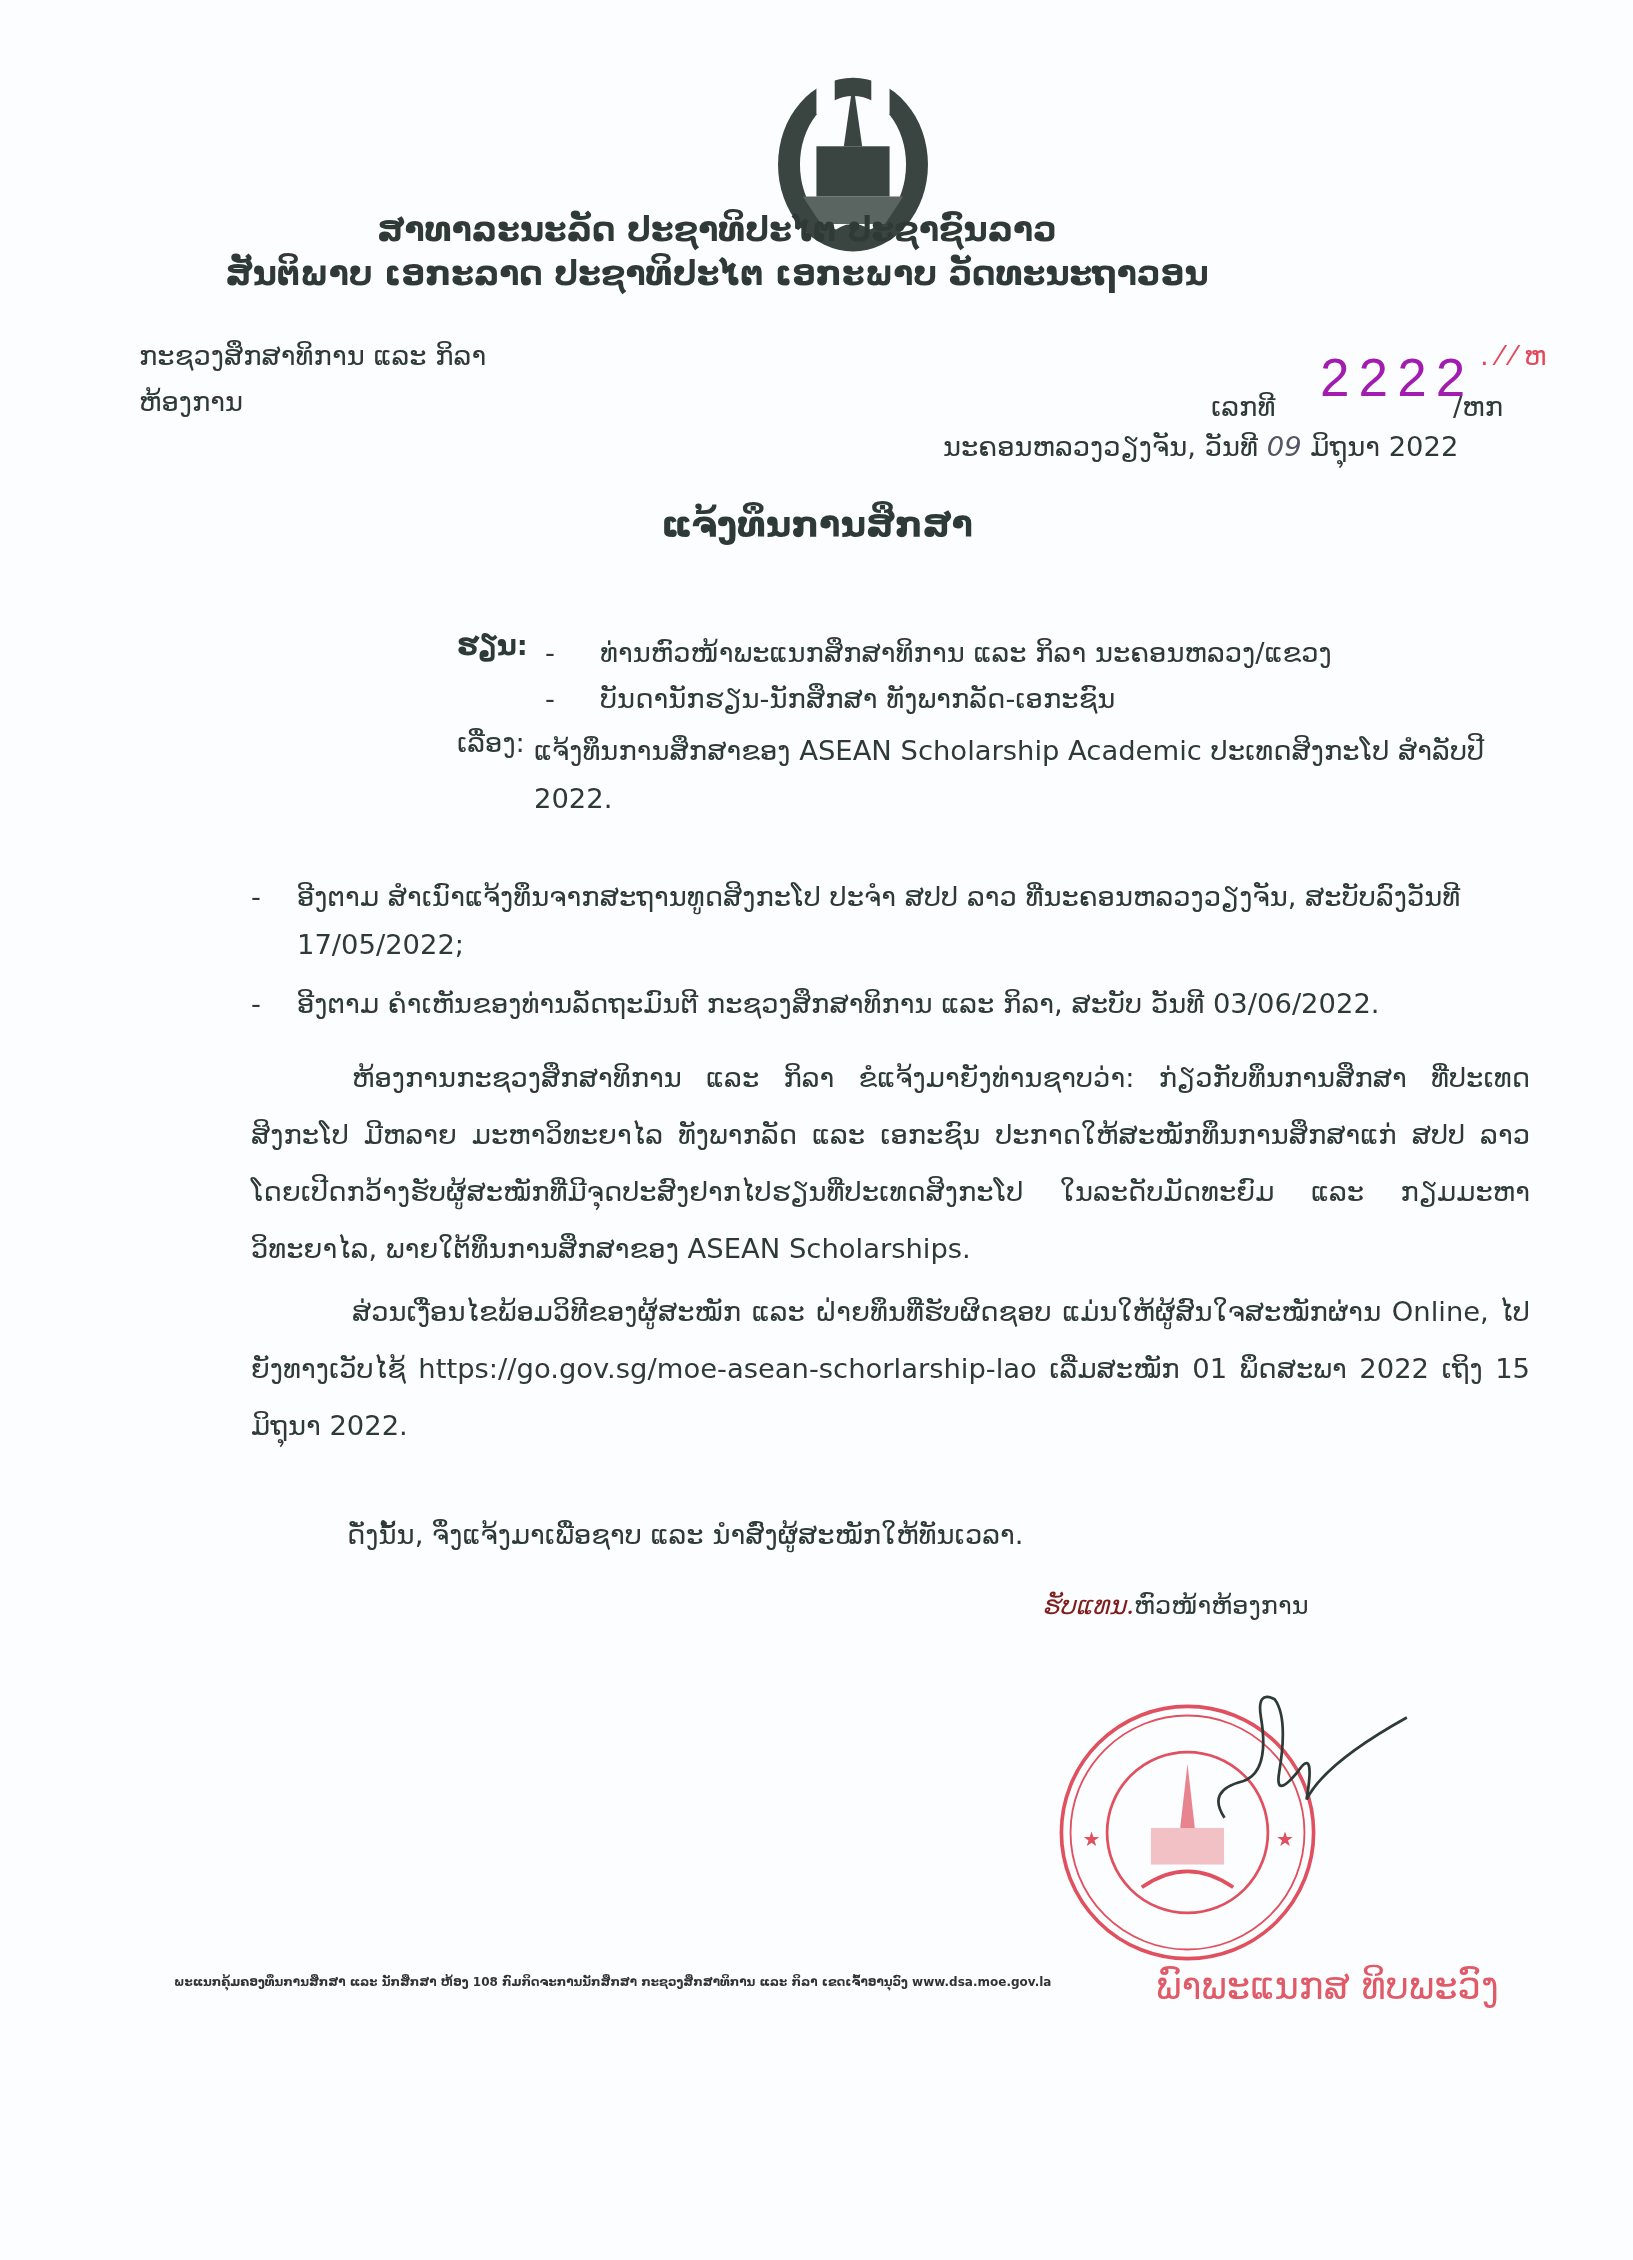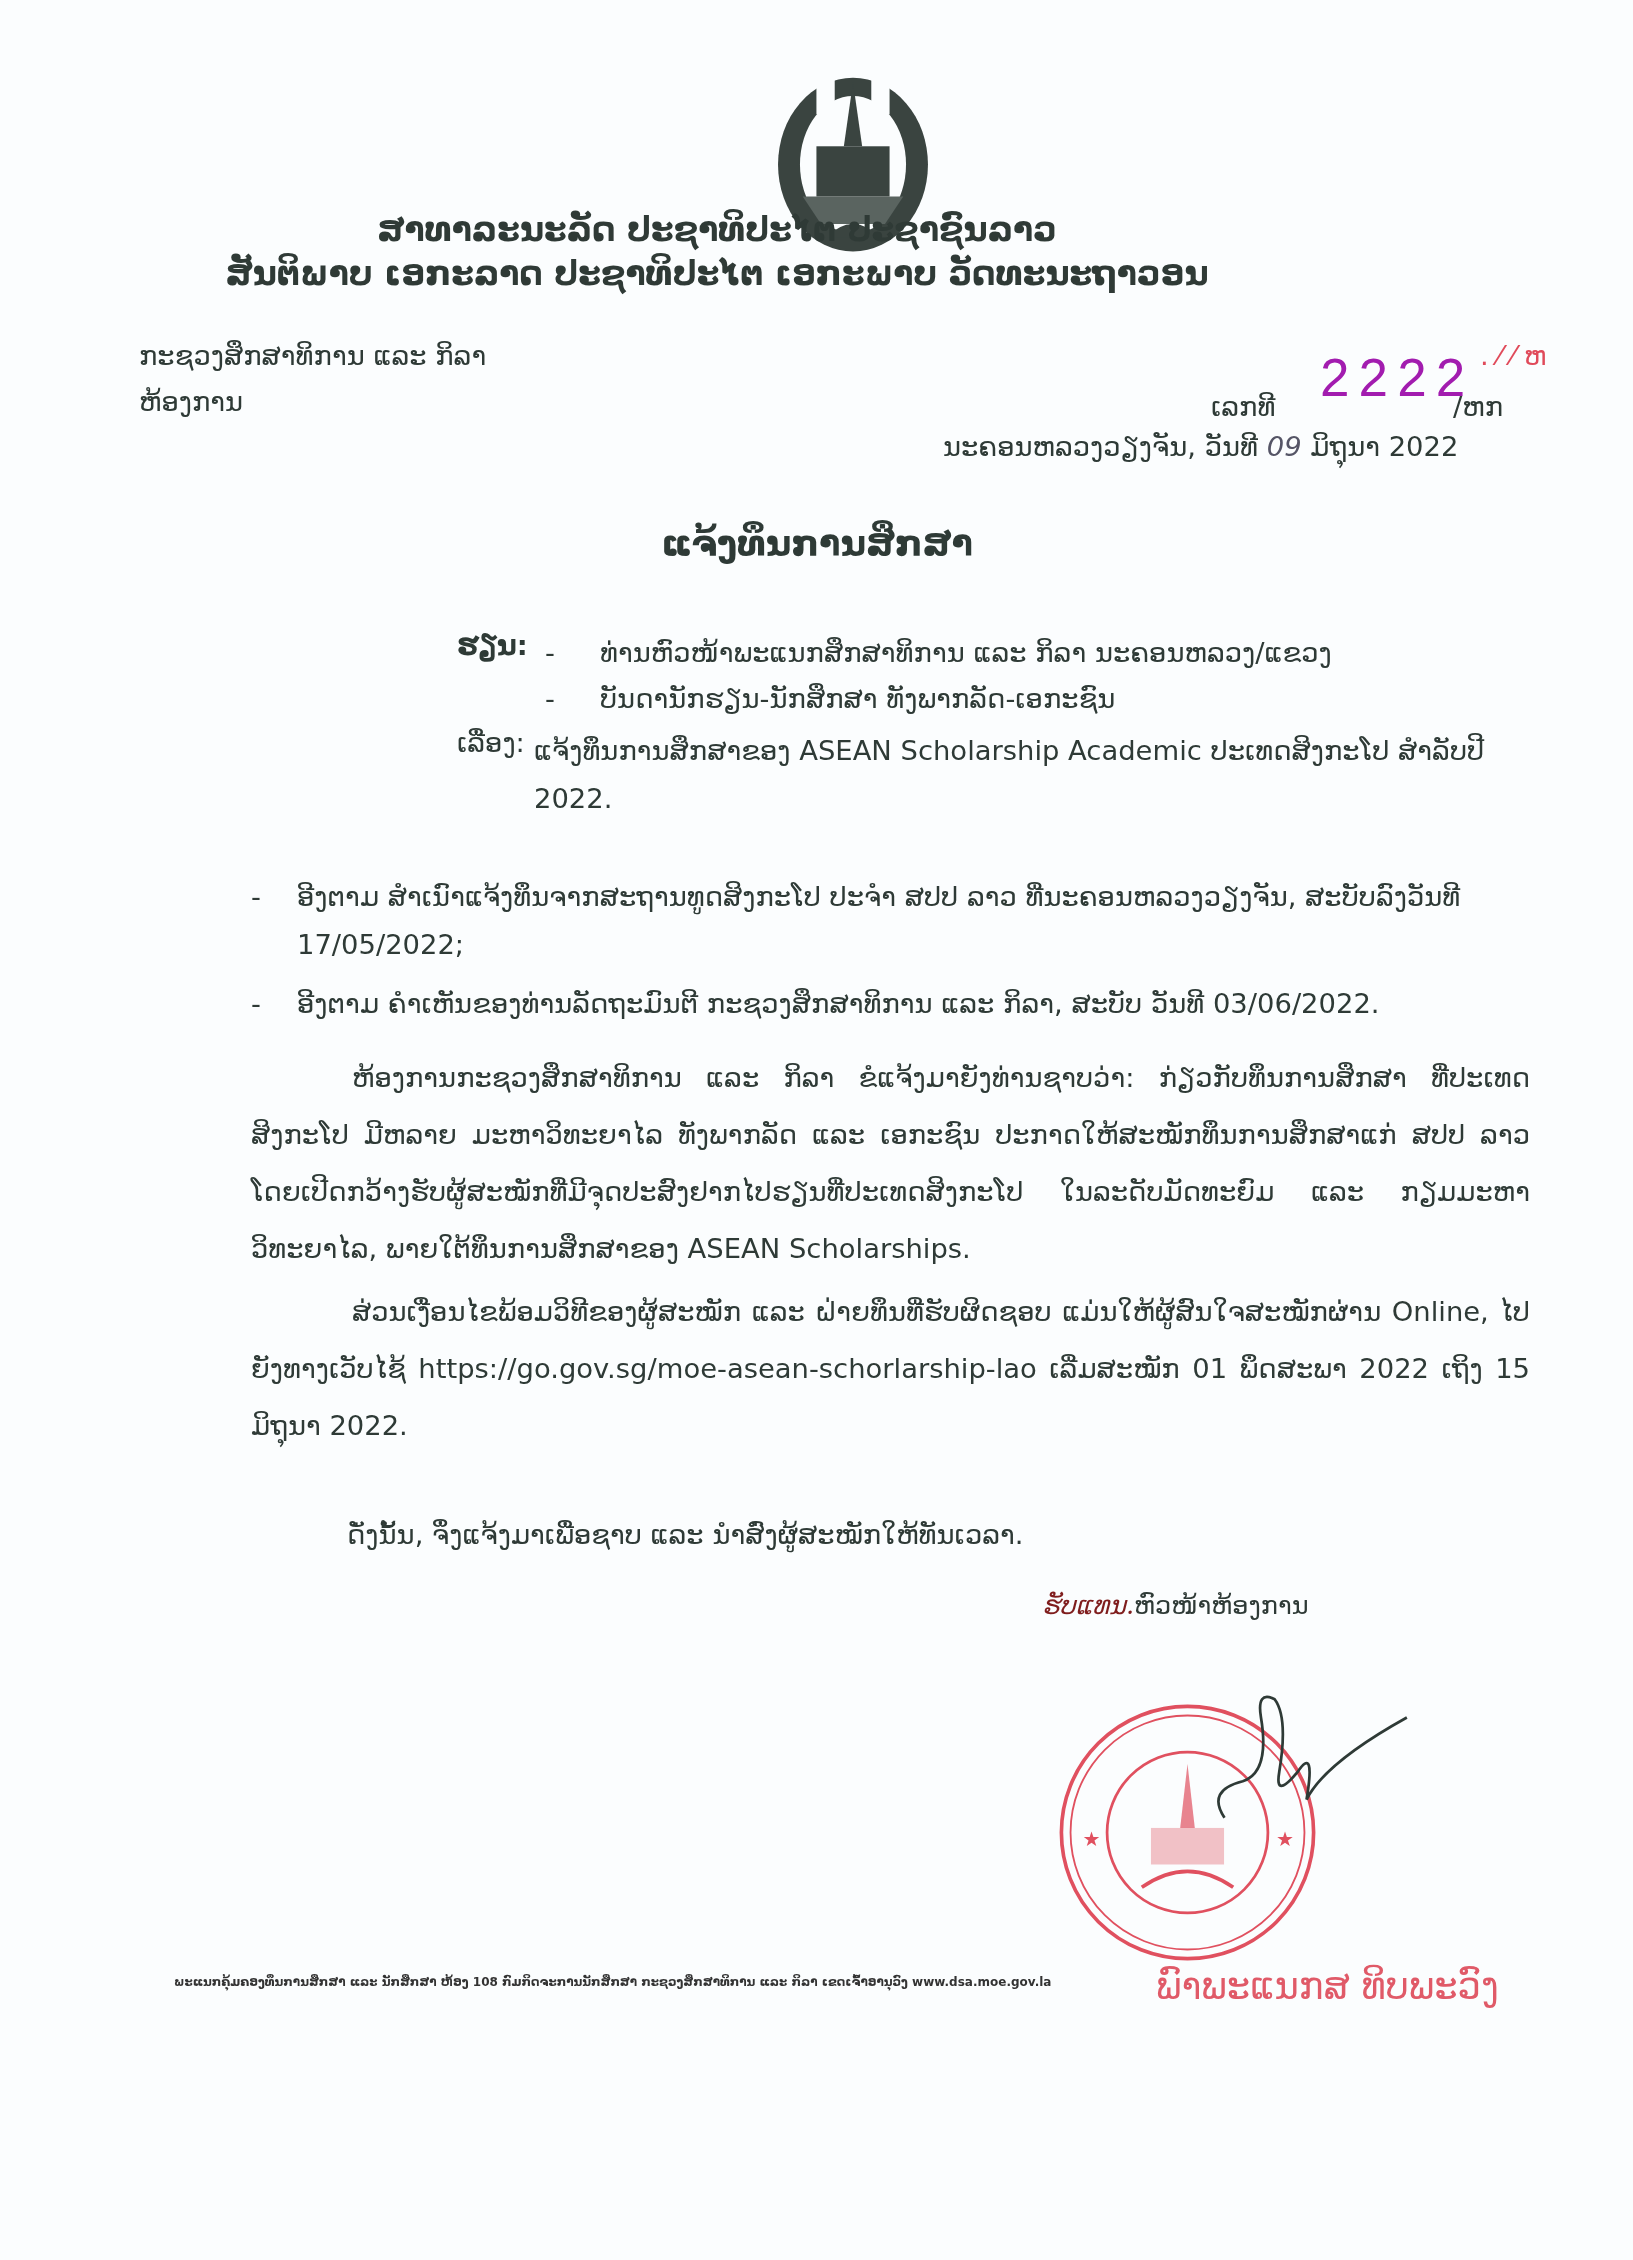--- a/index.html
+++ b/index.html
@@ -14,21 +14,21 @@
   .hdr1 { top: 210px; font-size: 33px; }
   .hdr2 { top: 254px; font-size: 33px; }
   .ministry { left: 139px; top: 340px; font-size: 27.4px; }
   .office { left: 139px; top: 386px; font-size: 27.4px; text-align: center; }
   .refno-label { left: 1211px; top: 391px; font-size: 27.4px; }
   .refno-num { left: 1320px; top: 347px; font-size: 53px; color: #a21caf; letter-spacing: 9.1px; font-family: "Liberation Sans Narrow","Liberation Sans", sans-serif; }
   .refno-suffix { left: 1453px; top: 391px; font-size: 27.4px; }
   .refno-marks { left: 1480px; top: 340px; font-size: 27.4px; color: #e04a5a; }
   .date-line { left: 943px; top: 431px; font-size: 27.4px; }
   .date-day { color: #556; font-style: italic; }
-  .doc-title { left: 0; width: 1634px; top: 504px; text-align: center; font-weight: bold; font-size: 35px; margin-top: 19px; }
+  .doc-title { left: 0; width: 1634px; top: 504px; text-align: center; font-weight: bold; font-size: 35px; }
   .to-label { left: 457px; top: 630px; font-weight: bold; font-size: 27.4px; }
   .to-list { left: 512px; top: 630px; font-size: 27.4px; line-height: 46px; margin-left: 33px; }
   .to-list .dash { display: inline-block; width: 55px; }
   .subj-label { left: 457px; top: 727px; font-size: 27.4px; }
   .subj-text { left: 534px; top: 727px; width: 969px; font-size: 27.4px; line-height: 48px; }
   .refs { left: 251px; top: 873px; width: 1279px; font-size: 27.4px; line-height: 48px; }
   .refs .item { display: flex; margin-bottom: 11px; }
   .refs .dash { width: 46px; flex: none; }
   .para { left: 251px; width: 1279px; font-size: 27.4px; line-height: 57px; text-align: justify; }
   .p1 { top: 1049px; }

